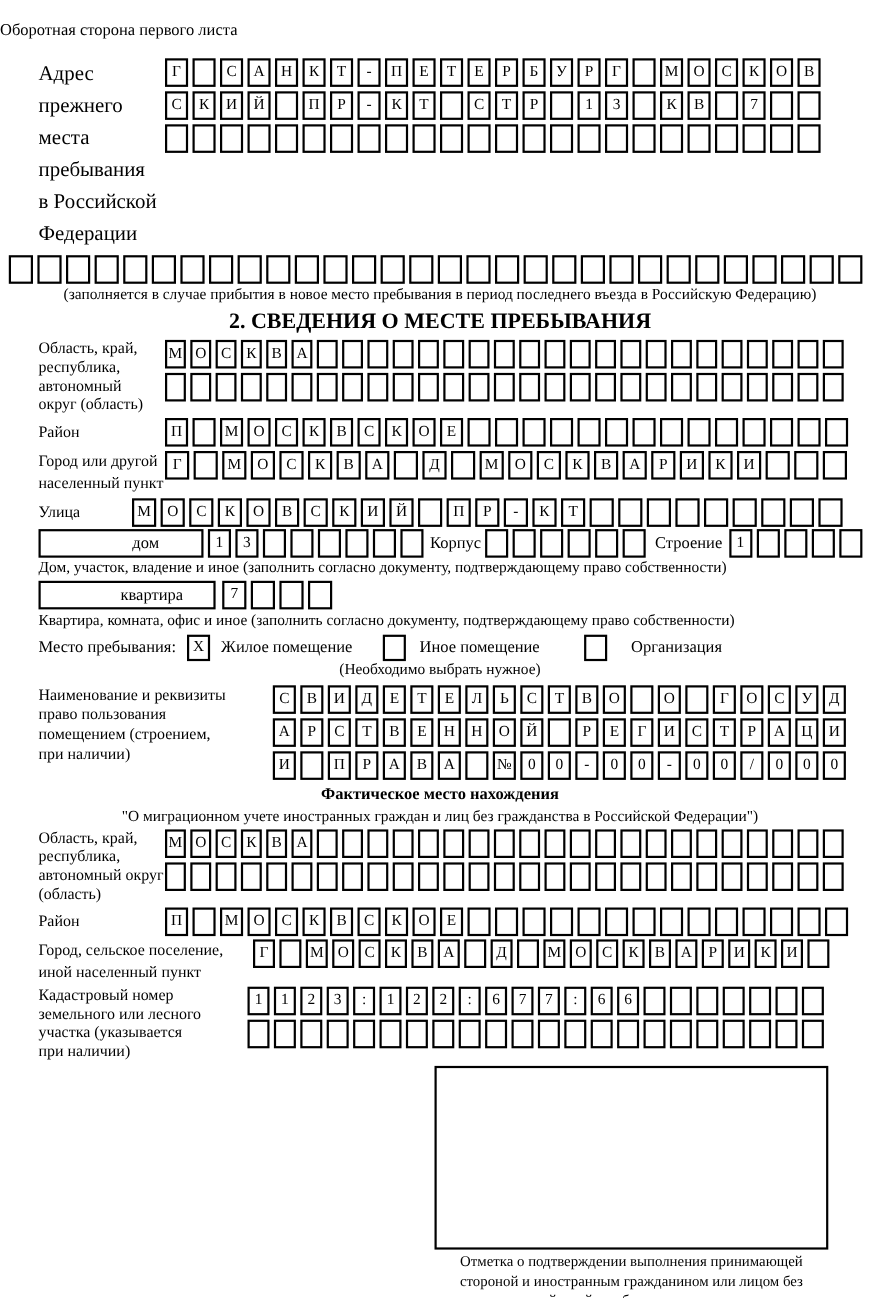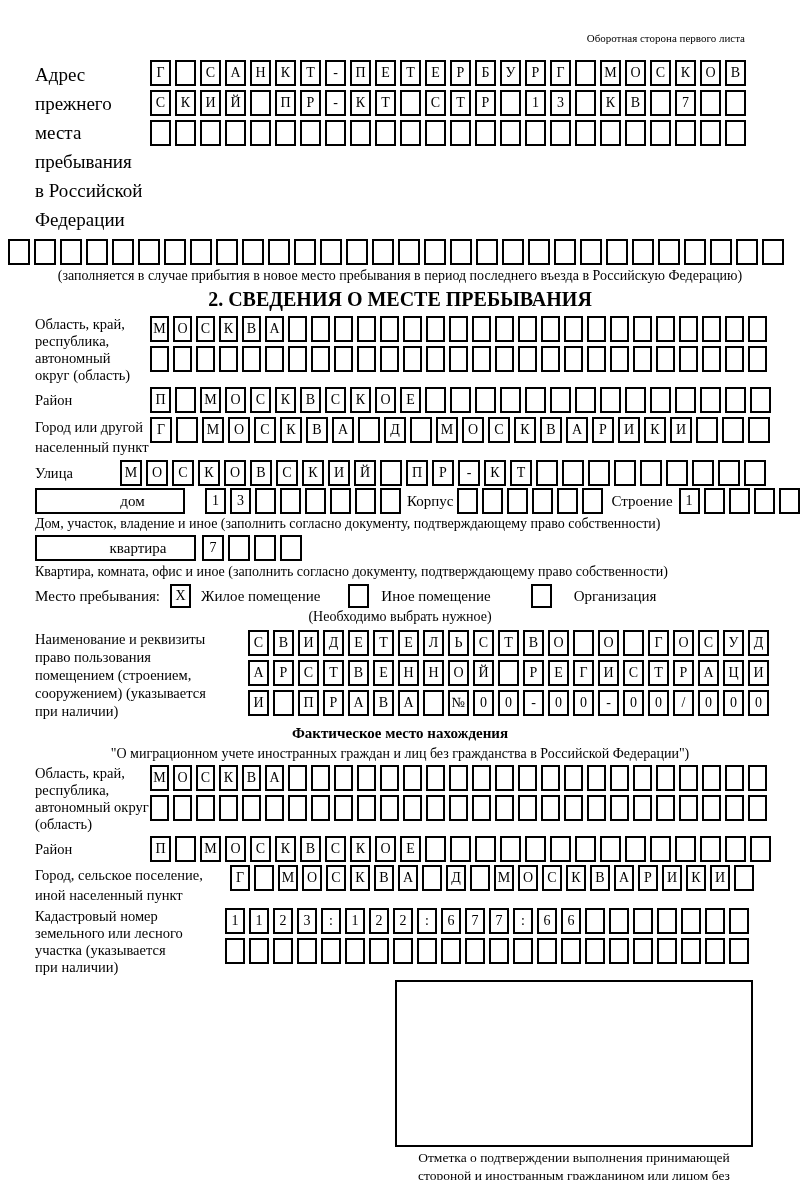--- a/index.html
+++ b/index.html
@@ -1,20 +1,20 @@
 <!DOCTYPE html>
 <html><head>
 <meta charset="utf-8">
 <style>
   html,body{margin:0;padding:0;}
   body{
     width:800px;height:1180px;background:#ffffff;color:#000;
     font-family:"Liberation Serif", serif;overflow:hidden;position:relative;
   }
-  .hdr-note{margin-top:32px;margin-right:55px;text-align:right;font-size:11px;}
+  .hdr-note{margin-top:20px;margin-right:55px;text-align:left;font-size:15px;}
   .frow{display:flex;align-items:flex-start;margin-left:35px;}
   .flabel{font-size:14.5px;line-height:20px;flex:none;}
   .flabel.lh28{line-height:29px;font-size:19px;}
   .flabel.lh17{line-height:17px;}
   .boxrow{white-space:nowrap;height:26px;}
   .boxrow + .boxrow{margin-top:4px;}
   .cell{
     display:inline-block;box-sizing:border-box;height:26px;border:2px solid #000;
     margin-right:4px;text-align:center;font-size:14px;line-height:21px;
     vertical-align:top;background:#fff;
@@ -90,21 +90,21 @@
   <div class="boxrow w22"><span class="cell">Г</span><span class="cell"></span><span class="cell">М</span><span class="cell">О</span><span class="cell">С</span><span class="cell">К</span><span class="cell">В</span><span class="cell">А</span><span class="cell"></span><span class="cell">Д</span><span class="cell"></span><span class="cell">М</span><span class="cell">О</span><span class="cell">С</span><span class="cell">К</span><span class="cell">В</span><span class="cell">А</span><span class="cell">Р</span><span class="cell">И</span><span class="cell">К</span><span class="cell">И</span><span class="cell"></span><span class="cell"></span><span class="cell"></span></div>
 </div>
 
 <div class="frow mt3">
   <div class="flabel" style="width:85px;line-height:26px;">Улица</div>
   <div class="boxrow w22"><span class="cell">М</span><span class="cell">О</span><span class="cell">С</span><span class="cell">К</span><span class="cell">О</span><span class="cell">В</span><span class="cell">С</span><span class="cell">К</span><span class="cell">И</span><span class="cell">Й</span><span class="cell"></span><span class="cell">П</span><span class="cell">Р</span><span class="cell">-</span><span class="cell">К</span><span class="cell">Т</span><span class="cell"></span><span class="cell"></span><span class="cell"></span><span class="cell"></span><span class="cell"></span><span class="cell"></span><span class="cell"></span><span class="cell"></span><span class="cell"></span></div>
 </div>
 
 <div class="frow mt2">
   <div class="bigbox" style="width:150px;">дом</div>
-  <div class="boxrow w21" style="margin-left:20px;"><span class="cell">1</span><span class="cell">3</span><span class="cell"></span><span class="cell"></span><span class="cell"></span><span class="cell"></span><span class="cell"></span><span class="cell"></span></div>
+  <div class="boxrow w21" style="margin-left:4px;"><span class="cell">1</span><span class="cell">3</span><span class="cell"></span><span class="cell"></span><span class="cell"></span><span class="cell"></span><span class="cell"></span><span class="cell"></span></div>
   <div class="inline-label" style="margin:0 4px 0 2px;">Корпус</div>
   <div class="boxrow w21"><span class="cell"></span><span class="cell"></span><span class="cell"></span><span class="cell"></span><span class="cell"></span><span class="cell"></span></div>
   <div class="inline-label" style="margin:0 6px 0 4px;">Строение</div>
   <div class="boxrow w21"><span class="cell">1</span><span class="cell"></span><span class="cell"></span><span class="cell"></span><span class="cell"></span></div>
 </div>
 <div class="note left mt2">Дом, участок, владение и иное (заполнить согласно документу, подтверждающему право собственности)</div>
 
 <div class="frow mt3">
   <div class="bigbox" style="width:161px;">квартира</div>
   <div class="boxrow w22" style="margin-left:6px;"><span class="cell">7</span><span class="cell"></span><span class="cell"></span><span class="cell"></span></div>
@@ -120,21 +120,20 @@
   <span class="cbox" style="margin-left:40px;"></span>
   <div class="inline-label" style="margin-left:22px;">Организация</div>
 </div>
 <div class="note center">(Необходимо выбрать нужное)</div>
 
 <div class="frow mt5">
   <div class="flabel" style="width:213px;line-height:18px;">
       <div>Наименование и реквизиты</div>
       <div>право пользования</div>
       <div>помещением (строением,</div>
-      <div>сооружением) (указывается</div>
       <div>при наличии)</div>
     </div>
   <div>
     <div class="boxrow w21"><span class="cell">С</span><span class="cell">В</span><span class="cell">И</span><span class="cell">Д</span><span class="cell">Е</span><span class="cell">Т</span><span class="cell">Е</span><span class="cell">Л</span><span class="cell">Ь</span><span class="cell">С</span><span class="cell">Т</span><span class="cell">В</span><span class="cell">О</span><span class="cell"></span><span class="cell">О</span><span class="cell"></span><span class="cell">Г</span><span class="cell">О</span><span class="cell">С</span><span class="cell">У</span><span class="cell">Д</span></div>
     <div class="boxrow w21"><span class="cell">А</span><span class="cell">Р</span><span class="cell">С</span><span class="cell">Т</span><span class="cell">В</span><span class="cell">Е</span><span class="cell">Н</span><span class="cell">Н</span><span class="cell">О</span><span class="cell">Й</span><span class="cell"></span><span class="cell">Р</span><span class="cell">Е</span><span class="cell">Г</span><span class="cell">И</span><span class="cell">С</span><span class="cell">Т</span><span class="cell">Р</span><span class="cell">А</span><span class="cell">Ц</span><span class="cell">И</span></div>
     <div class="boxrow w21"><span class="cell">И</span><span class="cell"></span><span class="cell">П</span><span class="cell">Р</span><span class="cell">А</span><span class="cell">В</span><span class="cell">А</span><span class="cell"></span><span class="cell">№</span><span class="cell">0</span><span class="cell">0</span><span class="cell">-</span><span class="cell">0</span><span class="cell">0</span><span class="cell">-</span><span class="cell">0</span><span class="cell">0</span><span class="cell">/</span><span class="cell">0</span><span class="cell">0</span><span class="cell">0</span></div>
   </div>
 </div>
 
 <div class="sub-title mt5">Фактическое место нахождения</div>

